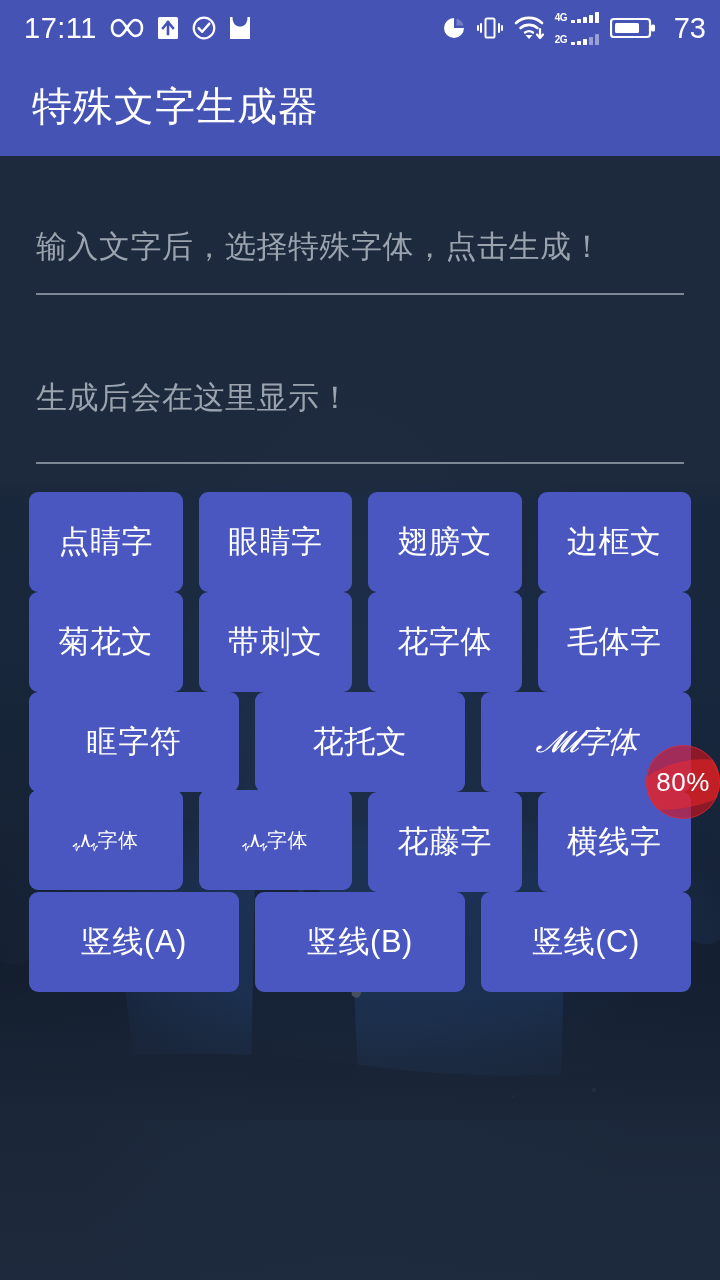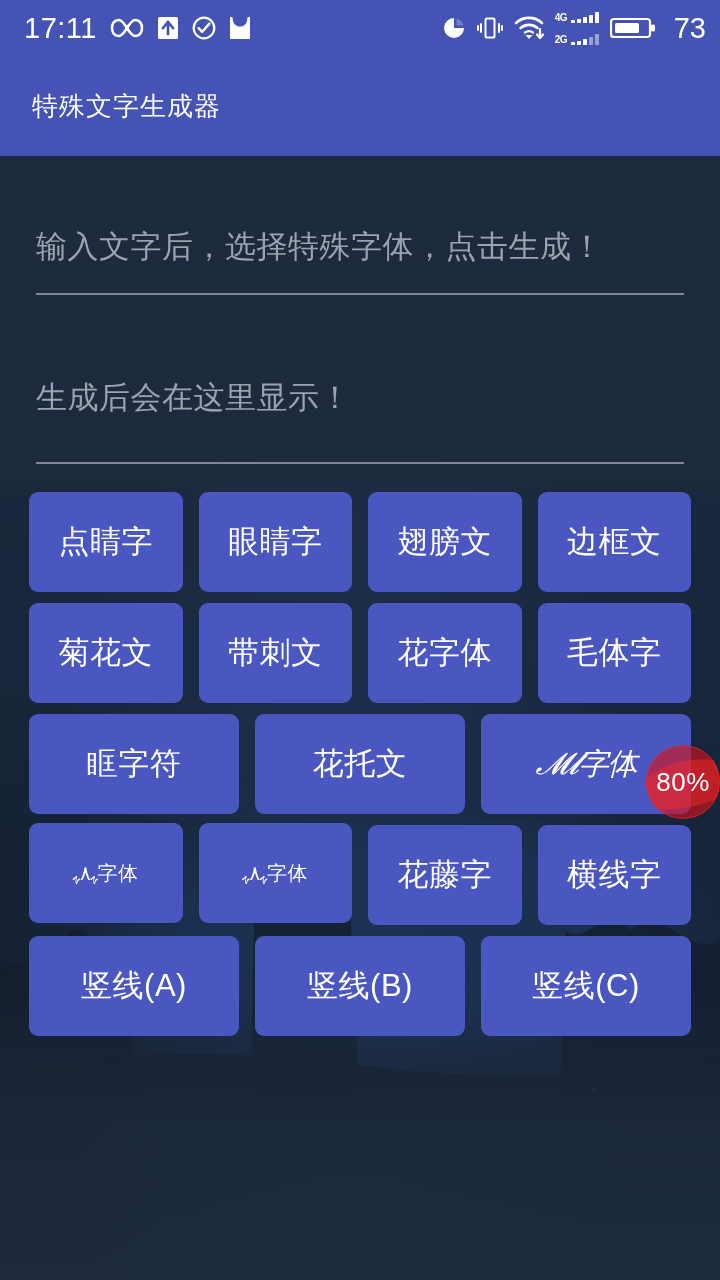--- a/index.html
+++ b/index.html
@@ -56,38 +56,38 @@
   .sig-row{ display:flex; align-items:flex-end; gap:2px; height:11px; }
   .sig-label{ font-size:10px; font-weight:700; line-height:10px; width:14px; letter-spacing:-.5px;}
   .bar{ width:4px; background:#fff; border-radius:.5px; }
   .bar.dim{ background:rgba(255,255,255,.45); }
 
   
   #appbar{
     height:100px; background:#4453b4; display:flex; align-items:center;
     padding-left:32px;
   }
-  #app-title{ color:#fff; font-size:26px; letter-spacing:1px; }
+  #app-title{ color:#fff; font-size:40px; letter-spacing:1px; }
 
   
   #content{ padding:0 18px; }
 
   .field{ padding:36px 18px 12px 18px;margin-top:33px; }
   .field-text{
     color:#9aa3ae; font-size:31px; line-height:44px; letter-spacing:.5px;
     min-height:44px; word-break:break-all;
   }
   #input-field .field-text{ width:600px; }
   .divider{ height:2px; background:#7c8896; margin:22px 0 0 0; }
   #input-underline{ margin-top:24px; }
   #output-underline{ margin-top:42px; }
 
   
   #grid{ padding:16px 11px 0 11px; }
-  .grid-row{ display:flex; gap:16px; margin-bottom:11px; }
+  .grid-row{ display:flex; gap:16px; }
   .fbtn{
     height:100px; background:#4a57c0; border:none; border-radius:9px;
     color:#fff; font-size:31px; display:flex; align-items:center;
     justify-content:center; font-family:"Liberation Sans","DejaVu Sans",sans-serif;
     letter-spacing:.5px; position:relative; cursor:pointer;
   }
   .grid-row.cols4 .fbtn{ flex:1 1 0; }
   .grid-row.cols3 .fbtn{ flex:1 1 0; }
   .script{ font-family:"DejaVu Serif","Liberation Serif",serif; font-style:italic; font-size:30px; letter-spacing:-1px; }
   .arabic{ font-family:"DejaVu Sans",sans-serif; font-size:20px; display:inline-block; transform:translateY(-2px); }

